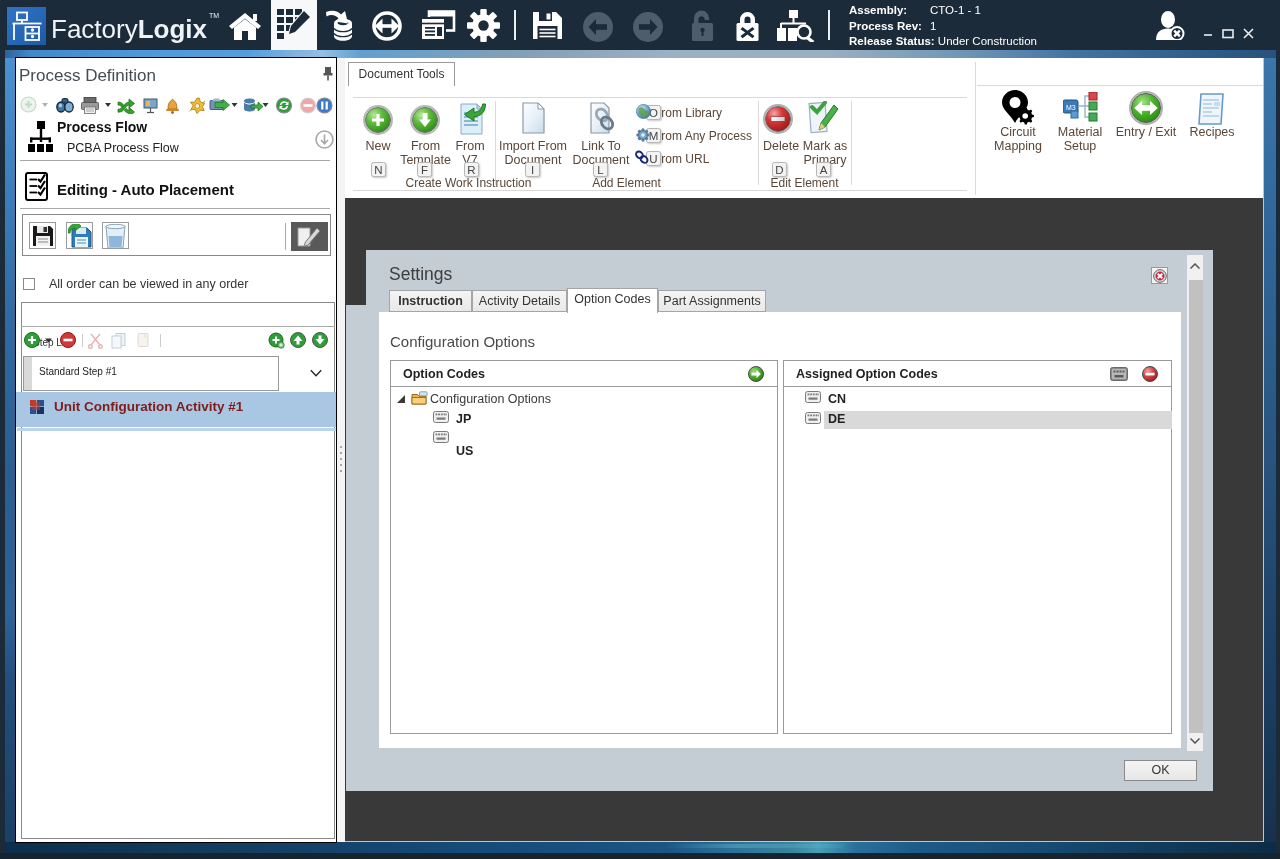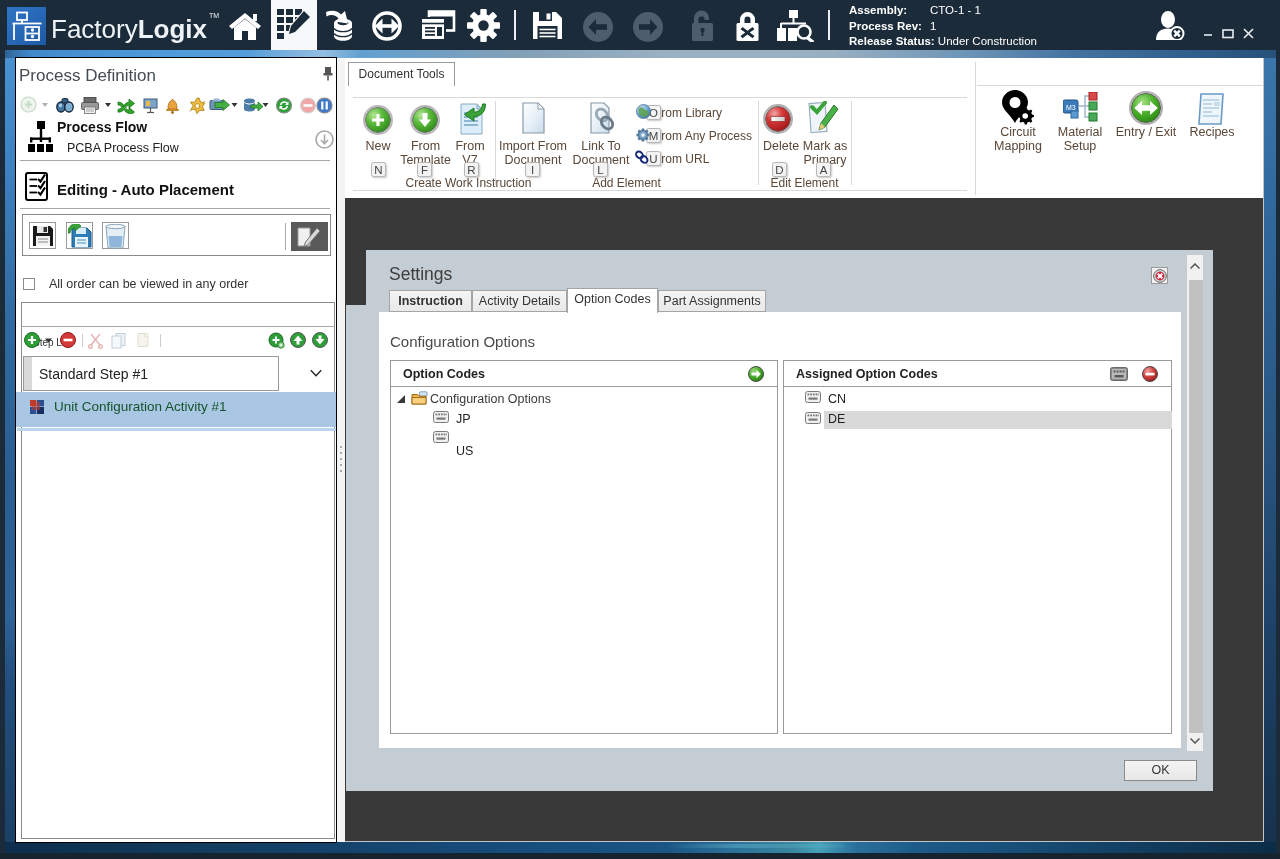--- a/index.html
+++ b/index.html
@@ -44,24 +44,24 @@
 #toolbox { left:22px; top:214px; width:309px; height:42px; border:1px solid #898989; }
 .tbbtn { top:222px; width:27px; height:27px; border:1px solid #9a9a9a; background:#fff; }
 #darkbtn { left:291px; top:222px; width:37px; height:29px; background:#595959; }
 #cbx { left:23px; top:278px; width:12px; height:12px; border:1px solid #8a8a8a; background:#fff; }
 #cbxlbl { left:49px; top:277px; font-size:12.5px; color:#333; }
 #steplistbox { left:21px; top:302px; width:314px; height:537px; border:1px solid #8a8a8a; }
 #sltitle { left:33px; top:298px; font-size:10px; color:#333;margin-top:39px; }
 #slline { left:21px; top:326px; width:314px; }
 #combo { left:23px; top:356px; width:256px; height:35px; border:1px solid #999; background:#fff; }
 #combogrip { left:0; top:0; width:8px; height:33px; background:#d9d9d9; position:absolute; }
-#combotxt { left:15px; top:9px; font-size:14px; color:#222; position:absolute; white-space:nowrap; }
+#combotxt { left:15px; top:9px; font-size:10px; color:#222; position:absolute; white-space:nowrap; }
 #selrow { left:16px; top:392px; width:320px; height:35px; background:#a9c7e2; }
 #selrow .ic { position:absolute; left:14px; top:8px; }
-#selrow .tx { position:absolute; left:38px; top:7px; font-size:13.5px; font-weight:400; color:#14532d; }
+#selrow .tx { position:absolute; left:38px; top:7px; font-size:13.5px; font-weight:700; color:#7f1d1d; }
 
 #dtab { left:348px; top:62px; width:107px; height:24px; background:#fff; border:1px solid #9a9a9a; border-bottom:none; font-size:12px; color:#333; text-align:center; line-height:23px; }
 .rline { background:#d9d9d9; }
 .rlabel { position:absolute; font-size:12px; color:#5a4738; text-align:center; }
 .rbig { position:absolute; font-size:12.5px; color:#5a4738; text-align:center; line-height:13.5px; }
 .keytip { position:absolute; width:15px; height:15px; background:#f3f3f3; border:1px solid #b6b6b6; border-radius:2.5px; box-shadow:1px 1px 2px rgba(0,0,0,0.22); font-size:11.5px; color:#444; text-align:center; line-height:14px; }
 .gsep { position:absolute; width:1px; background:#d9d9d9; top:101px; height:84px; }
 
 #settitle { left:389px; top:264px; font-size:17.5px; color:#3d3d3d; }
 .stab { position:absolute; top:290px; height:22px; background:linear-gradient(180deg,#f4f4f4,#e9e9e9); border:1px solid #a5a5a5; font-size:12.5px; color:#333; text-align:center; line-height:20px; }
@@ -70,21 +70,21 @@
 #cfgopt { left:390px; top:333px; font-size:15px; color:#4a4a4a; }
 .lbox { position:absolute; top:360px; height:374px; background:#fff; border:1px solid #9a9a9a; }
 .lboxhead { position:absolute; left:0; top:0; right:0; height:26px; border-bottom:1px solid #9a9a9a; }
 .lboxtitle { position:absolute; left:12px; top:6px; font-size:12.5px; font-weight:700; color:#222; }
 #okbtn { left:1124px; top:760px; width:73px; height:21px; background:linear-gradient(180deg,#f4f4f4,#e7e7e7); border:1px solid #8a8a8a; font-size:12.5px; color:#333; text-align:center; line-height:19px; }
 #sclose { left:1151px; top:267px; width:17px; height:17px; background:#f3f3f3; border:1px solid #9a9a9a; }
 
 #sbar { left:1187px; top:255px; width:16px; height:496px; background:#f1f1f1; }
 #sthumb { left:2px; top:25px; width:14px; height:453px; background:#c1c1c1; position:absolute; }
 .treetxt { position:absolute; font-size:12.5px; color:#3a3a3a; }
-.treebold { position:absolute; font-size:12.5px; font-weight:400; color:#222; }
+.treebold { position:absolute; font-size:12.5px; font-weight:700; color:#222; }
 </style>
 </head>
 <body>
 <div class="abs" id="topband"></div>
 <div class="abs" id="leftstrip"></div>
 <div class="abs" id="rightstrip"></div>
 <div class="abs" id="botband"></div>
 <div class="abs" id="botnavy"></div>
 <div class="abs" style="left:345px; top:841px; width:919px; height:1px; background:#c4c4c4;"></div>
 <div class="abs" style="left:1263px; top:58px; width:1px; height:784px; background:#c4c4c4;"></div>

